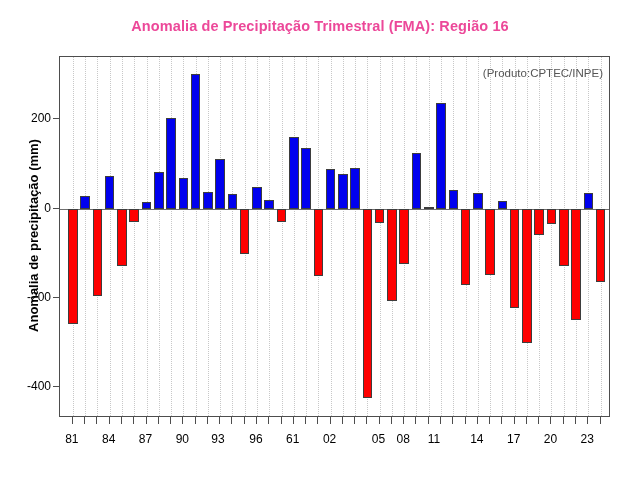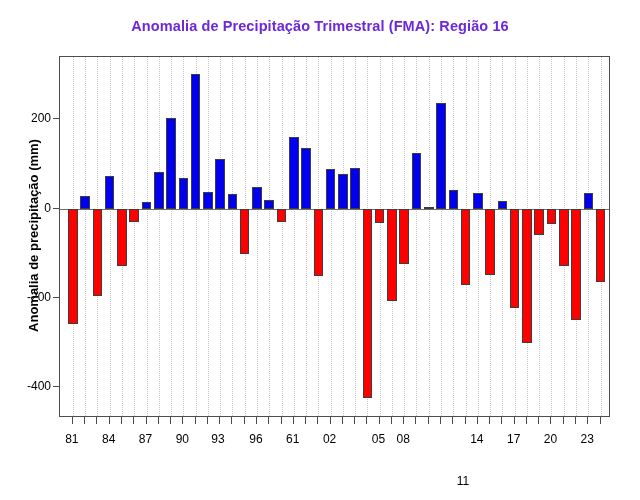--- a/index.html
+++ b/index.html
@@ -16,21 +16,21 @@
     overflow: hidden;
   }
   #chart-title {
     position: absolute;
     left: 0;
     top: 18px;
     width: 640px;
     text-align: center;
     font-size: 14.5px;
     font-weight: bold;
-    color: #6d28d9;
+    color: #ec4899;
     letter-spacing: 0.1px;
   }
   #plot-frame {
     position: absolute;
     left: 59px;
     top: 56px;
     width: 551px;
     height: 361px;
     border: 1px solid #4d4d4d;
     box-sizing: border-box;
@@ -196,21 +196,21 @@
       <div class="xtick-label" style="left: 71.8853px;">81</div>
       <div class="xtick-label" style="left: 108.7px;">84</div>
       <div class="xtick-label" style="left: 145.516px;">87</div>
       <div class="xtick-label" style="left: 182.331px;">90</div>
       <div class="xtick-label" style="left: 218px;">93</div>
       <div class="xtick-label" style="left: 255.961px;">96</div>
       <div class="xtick-label" style="left: 292.776px;">61</div>
       <div class="xtick-label" style="left: 329.591px;">02</div>
       <div class="xtick-label" style="left: 366.406px; margin-left: 12px;">05</div>
       <div class="xtick-label" style="left: 403.222px;">08</div>
-      <div class="xtick-label" style="left: 463px; margin-top: 42px;">11</div>
+      <div class="xtick-label" style="left: 434px;">11</div>
       <div class="xtick-label" style="left: 476.852px;">14</div>
       <div class="xtick-label" style="left: 513.667px;">17</div>
       <div class="xtick-label" style="left: 550.482px;">20</div>
       <div class="xtick-label" style="left: 587.297px;">23</div>
     </div>
 
   <div id="plot-frame">
     <div id="gridlines">
         <div class="gridline-v" style="left: 13px;"></div>
         <div class="gridline-v" style="left: 25px;"></div>
@@ -297,15 +297,16 @@
         <div class="bar pos" style="left: 437.609px; width: 9.57194px; top: 143.954px; height: 7.57654px;"></div>
         <div class="bar neg" style="left: 449.881px; width: 9.57194px; top: 151.531px; height: 99.8321px;"></div>
         <div class="bar neg" style="left: 462.153px; width: 9.57194px; top: 151.531px; height: 134.595px;"></div>
         <div class="bar neg" style="left: 474.424px; width: 9.57194px; top: 151.531px; height: 26.7407px;"></div>
         <div class="bar neg" style="left: 486.696px; width: 9.57194px; top: 151.531px; height: 15.5988px;"></div>
         <div class="bar neg" style="left: 498.968px; width: 9.57194px; top: 151.531px; height: 57.0469px;"></div>
         <div class="bar neg" style="left: 511.24px; width: 9.57194px; top: 151.531px; height: 111.42px;"></div>
         <div class="bar pos" style="left: 523.511px; width: 9.57194px; top: 135.932px; height: 15.5988px;"></div>
         <div class="bar neg" style="left: 535.783px; width: 9.57194px; top: 151.531px; height: 73.537px;"></div>
       </div>
+    <div id="source-note">(Produto:CPTEC/INPE)</div>
   </div>
 
 </div>
 
 </body></html>

